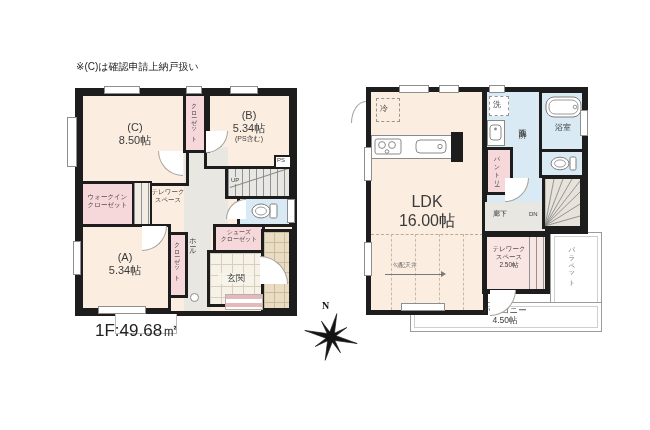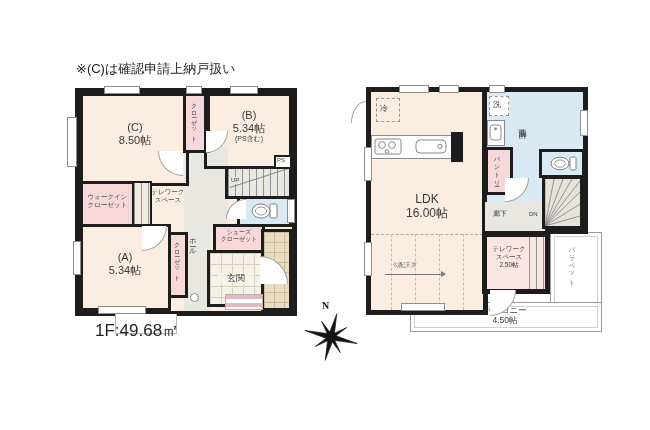--- a/index.html
+++ b/index.html
@@ -29,21 +29,21 @@
   .thin .inner{position:absolute;left:3px;top:3px;right:3px;bottom:3px;border:1px solid #cfcfcf;}
   .dashbox{position:absolute;border:1.5px dashed #9a948c;box-sizing:border-box;}
   .fixture{position:absolute;background:#fff;border:1.5px solid #8a8a8a;box-sizing:border-box;}
   svg{display:block;}
 </style>
 </head>
 <body>
 
 <div id="canvas">
 
-  <div class="lbl" style="left:76px;top:61px;font-size:13px;color:#222;text-align:right;">※(C)は確認申請上納戸扱い</div>
+  <div class="lbl" style="left:76px;top:61px;font-size:10px;color:#222;text-align:right;">※(C)は確認申請上納戸扱い</div>
 
   <div class="abs" style="left:75px;top:88px;width:222px;height:228px;border:5px solid #1d1d1d;background:#fbeee1;">
 
     <div class="abs gray" style="left:104px;top:54px;width:44px;height:84px;"></div>
     <div class="abs gray" style="left:104px;top:135px;width:27px;height:83px;"></div>
     <div class="lbl vtext" style="left:108px;top:140px;font-size:7px;">ホール</div>
     <div class="abs" style="left:110px;top:200px;width:9px;height:9px;border:1px solid #8a8a8a;border-radius:50%;background:#fff;"></div>
 
     <div class="room" style="left:0;top:0;width:109px;height:93px;background:transparent;"></div>
     <div class="lbl" style="left:18px;top:28px;width:74px;font-size:11px;">
@@ -154,21 +154,21 @@
           <rect x="3" y="3" width="26" height="15" rx="2" fill="#fff" stroke="#8a8a8a"></rect>
           <circle cx="10" cy="9" r="3.4" fill="none" stroke="#8a8a8a"></circle>
           <circle cx="20" cy="9" r="3.4" fill="none" stroke="#8a8a8a"></circle>
           <circle cx="15" cy="15.5" r="1.8" fill="none" stroke="#8a8a8a"></circle>
           <rect x="44" y="4" width="30" height="13" rx="4" fill="#fff" stroke="#8a8a8a"></rect>
           <circle cx="68" cy="10.5" r="2.2" fill="none" stroke="#8a8a8a"></circle>
         </svg>
       </div>
       <div class="wallseg" style="left:80px;top:40px;width:12px;height:30px;"></div>
 
-      <div class="lbl" style="left:18px;top:100px;width:76px;font-size:12px;">
+      <div class="lbl" style="left:18px;top:100px;width:76px;font-size:16px;">
         <span>LDK</span>
         <span>16.00帖</span>
       </div>
 
       <div class="abs" style="left:0;top:142px;width:112px;height:0;border-top:1px dashed #bba896;"></div>
       <div class="abs" style="left:20px;top:142px;width:0;height:76px;border-left:1px dashed #cbb8a6;"></div>
       <div class="abs" style="left:44px;top:142px;width:0;height:76px;border-left:1px dashed #cbb8a6;"></div>
       <div class="abs" style="left:68px;top:142px;width:0;height:76px;border-left:1px dashed #cbb8a6;"></div>
       <div class="abs" style="left:92px;top:142px;width:0;height:76px;border-left:1px dashed #cbb8a6;"></div>
       <div class="lbl" style="left:22px;top:170px;font-size:6px;color:#6b6b6b;">勾配天井</div>
@@ -190,20 +190,30 @@
       <div class="lbl" style="left:6px;top:8px;font-size:8px;">洗</div>
 
       <div class="fixture" style="left:0;top:28px;width:18px;height:26px;">
         <svg width="15" height="23" viewBox="0 0 15 23">
             <rect x="2" y="4" width="11" height="15" rx="3" fill="#fff" stroke="#8a8a8a"></rect>
             <circle cx="7.5" cy="8" r="1.4" fill="#8a8a8a"></circle>
           </svg>
       </div>
       <div class="lbl vtext" style="left:30px;top:30px;font-size:8px;">洗面所</div>
 
+      <div class="room blue" style="left:52px;top:-2px;width:46px;height:62px;">
+        <div class="abs" style="left:3px;top:3px;">
+          <svg width="37" height="22" viewBox="0 0 37 22">
+            <rect x="1" y="1" width="35" height="20" rx="8" fill="#fff" stroke="#7e7e7e"></rect>
+            <rect x="4" y="4" width="29" height="14" rx="6" fill="none" stroke="#9a9a9a"></rect>
+            <circle cx="30" cy="11" r="1.8" fill="none" stroke="#9a9a9a"></circle>
+          </svg>
+        </div>
+        <div class="lbl" style="left:6px;top:30px;width:30px;font-size:8px;">浴室</div>
+      </div>
 
       <div class="room blue" style="left:52px;top:57px;width:46px;height:29px;">
         <div class="abs" style="left:7px;top:3px;">
           <svg width="30" height="18" viewBox="0 0 30 18">
             <rect x="21" y="2" width="6" height="13" rx="1.5" fill="#fff" stroke="#7e7e7e"></rect>
             <ellipse cx="11" cy="8.5" rx="9" ry="6.3" fill="#fff" stroke="#7e7e7e"></ellipse>
             <ellipse cx="11" cy="8.5" rx="5.5" ry="3.6" fill="none" stroke="#9a9a9a"></ellipse>
           </svg>
         </div>
       </div>

